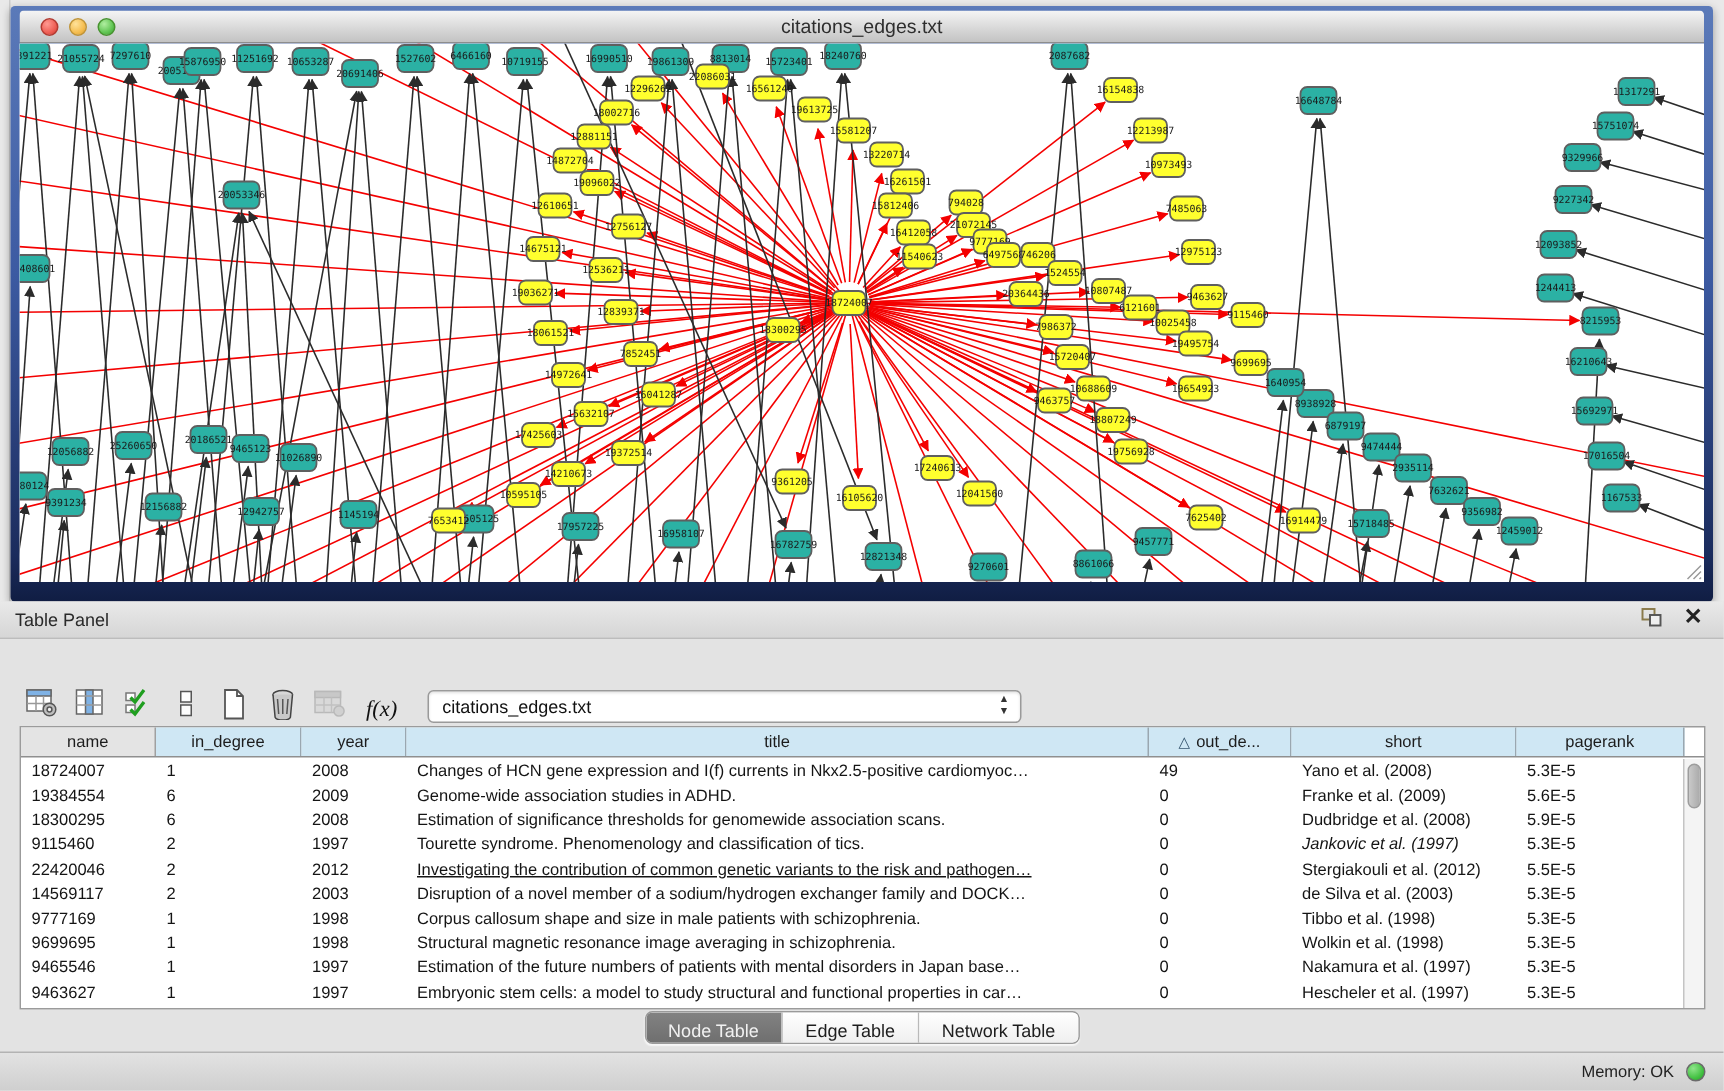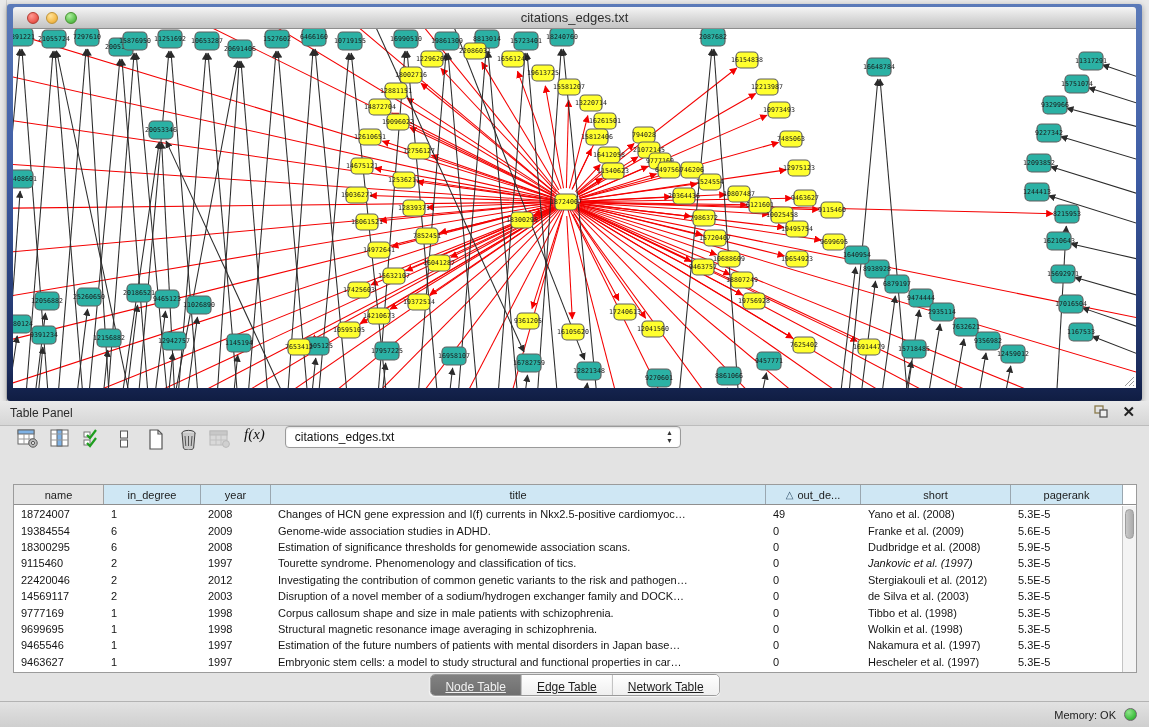--- a/index.html
+++ b/index.html
@@ -28,21 +28,21 @@
   
   .table-panel { position:absolute; left:0; top:401px; width:1149px; height:326px; background:#e3e3e3; }
   .panel-header { position:absolute; left:0; top:0; width:100%; height:25px;
     background:linear-gradient(180deg,#e9e9e9,#d6d6d6); border-bottom:1px solid #bcbcbc;
     display:flex; align-items:center; }
   .panel-title { font-size:12px; color:#2a2a2a; padding-left:10px; }
   .panel-header-icons { position:absolute; right:14px; top:3px; display:flex; gap:14px; align-items:center; }
   .float-icon svg { display:block; }
   .close-icon { font-size:15px; font-weight:bold; color:#222; line-height:1; cursor:default; }
 
-  .toolbar { position:absolute; left:0; top:25px; width:100%; height:56px; display:flex; align-items:flex-start; }
+  .toolbar { position:absolute; left:0; top:25px; width:100%; height:56px; display:flex; align-items:flex-end; }
   .tb-icon { width:28px; height:26px; margin-left:4px; display:flex; align-items:center; justify-content:center; }
   .tb-icon:first-child { margin-left:14px; }
   .fx-label { font-size:15px; font-style:italic; font-family:"Liberation Serif",serif; color:#111; margin:0 6px 0 10px; }
   .combo { position:relative; width:396px; height:22px; margin-left:14px; background:#fff;
     border:1px solid #9a9a9a; border-radius:4px; box-shadow:inset 0 1px 2px rgba(0,0,0,.12);
     display:flex; align-items:center; font-size:12px; color:#111; padding-left:9px; }
   .combo-arrows { position:absolute; right:7px; top:2px; font-size:7px; line-height:8px; color:#333;
     display:flex; flex-direction:column; align-items:center; }
 
   .table-box { position:absolute; left:13px; top:83px; width:1124px; height:189px;
@@ -58,21 +58,21 @@
     overflow:hidden; white-space:nowrap; }
   .vscroll { position:absolute; right:0; top:21px; width:14px; bottom:0;
     background:#f4f4f4; border-left:1px solid #c4c4c4; }
   .vthumb { position:absolute; left:2px; top:3px; width:9px; height:30px;
     background:linear-gradient(90deg,#c9c9c9,#ababab); border-radius:5px; border:1px solid #9d9d9d; }
 
   .seg-control { position:absolute; left:50%; transform:translateX(-50%); top:273px; height:22px;
     display:flex; border:1px solid #9a9a9a; border-radius:5px; overflow:hidden;
     background:#fff; box-shadow:0 1px 1px rgba(255,255,255,.7); }
   .seg { font-size:12px; padding:12px 15px; display:flex; align-items:center;
-    background:linear-gradient(180deg,#ffffff,#ececec); color:#1d1d1d; border-right:1px solid #b9b9b9;text-decoration:underline; }
+    background:linear-gradient(180deg,#ffffff,#ececec); color:#1d1d1d; border-right:1px solid #b9b9b9; }
   .seg:last-child { border-right:none; }
   .seg.selected { background:linear-gradient(180deg,#828282,#6b6b6b); color:#f1f1f1; }
 
   .status-bar { position:absolute; left:0; bottom:0; width:1149px; height:26px;
     background:linear-gradient(180deg,#e2e2e2,#cfcfcf); border-top:1px solid #b3b3b3;
     display:flex; align-items:center; justify-content:flex-end; }
   .mem-label { font-size:11px; color:#222; margin-right:8px; }
   .mem-dot { width:13px; height:13px; border-radius:50%; margin-right:12px;
     background:radial-gradient(circle at 35% 30%,#8fe58a,#3fbf3f 65%,#2c9a2c); border:1px solid #6a6a6a; }
 
@@ -914,21 +914,21 @@
             <div class="td" style="width: 70px; flex: 0 0 70px;">1997</div>
             <div class="td" style="width: 495px; flex: 0 0 495px;">Tourette syndrome. Phenomenology and classification of tics.</div>
             <div class="td" style="width: 95px; flex: 0 0 95px;">0</div>
             <div class="td" style="width: 150px; flex: 0 0 150px; font-style: italic;">Jankovic et al. (1997)</div>
             <div class="td" style="width: 112px; flex: 0 0 112px;">5.3E-5</div>
           </div>
           <div class="tr">
             <div class="td" style="width: 90px; flex: 0 0 90px;">22420046</div>
             <div class="td" style="width: 97px; flex: 0 0 97px;">2</div>
             <div class="td" style="width: 70px; flex: 0 0 70px; text-align: center;">2012</div>
-            <div class="td" style="width: 495px; flex: 0 0 495px;">Investigating the contribution of common genetic variants to the risk and pathogen…</div>
+            <div class="td" style="width: 495px; flex: 0 0 495px; text-decoration: underline;">Investigating the contribution of common genetic variants to the risk and pathogen…</div>
             <div class="td" style="width: 95px; flex: 0 0 95px;">0</div>
             <div class="td" style="width: 150px; flex: 0 0 150px;">Stergiakouli et al. (2012)</div>
             <div class="td" style="width: 112px; flex: 0 0 112px;">5.5E-5</div>
           </div>
           <div class="tr">
             <div class="td" style="width: 90px; flex: 0 0 90px;">14569117</div>
             <div class="td" style="width: 97px; flex: 0 0 97px;">2</div>
             <div class="td" style="width: 70px; flex: 0 0 70px;">2003</div>
             <div class="td" style="width: 495px; flex: 0 0 495px;">Disruption of a novel member of a sodium/hydrogen exchanger family and DOCK…</div>
             <div class="td" style="width: 95px; flex: 0 0 95px;">0</div>

